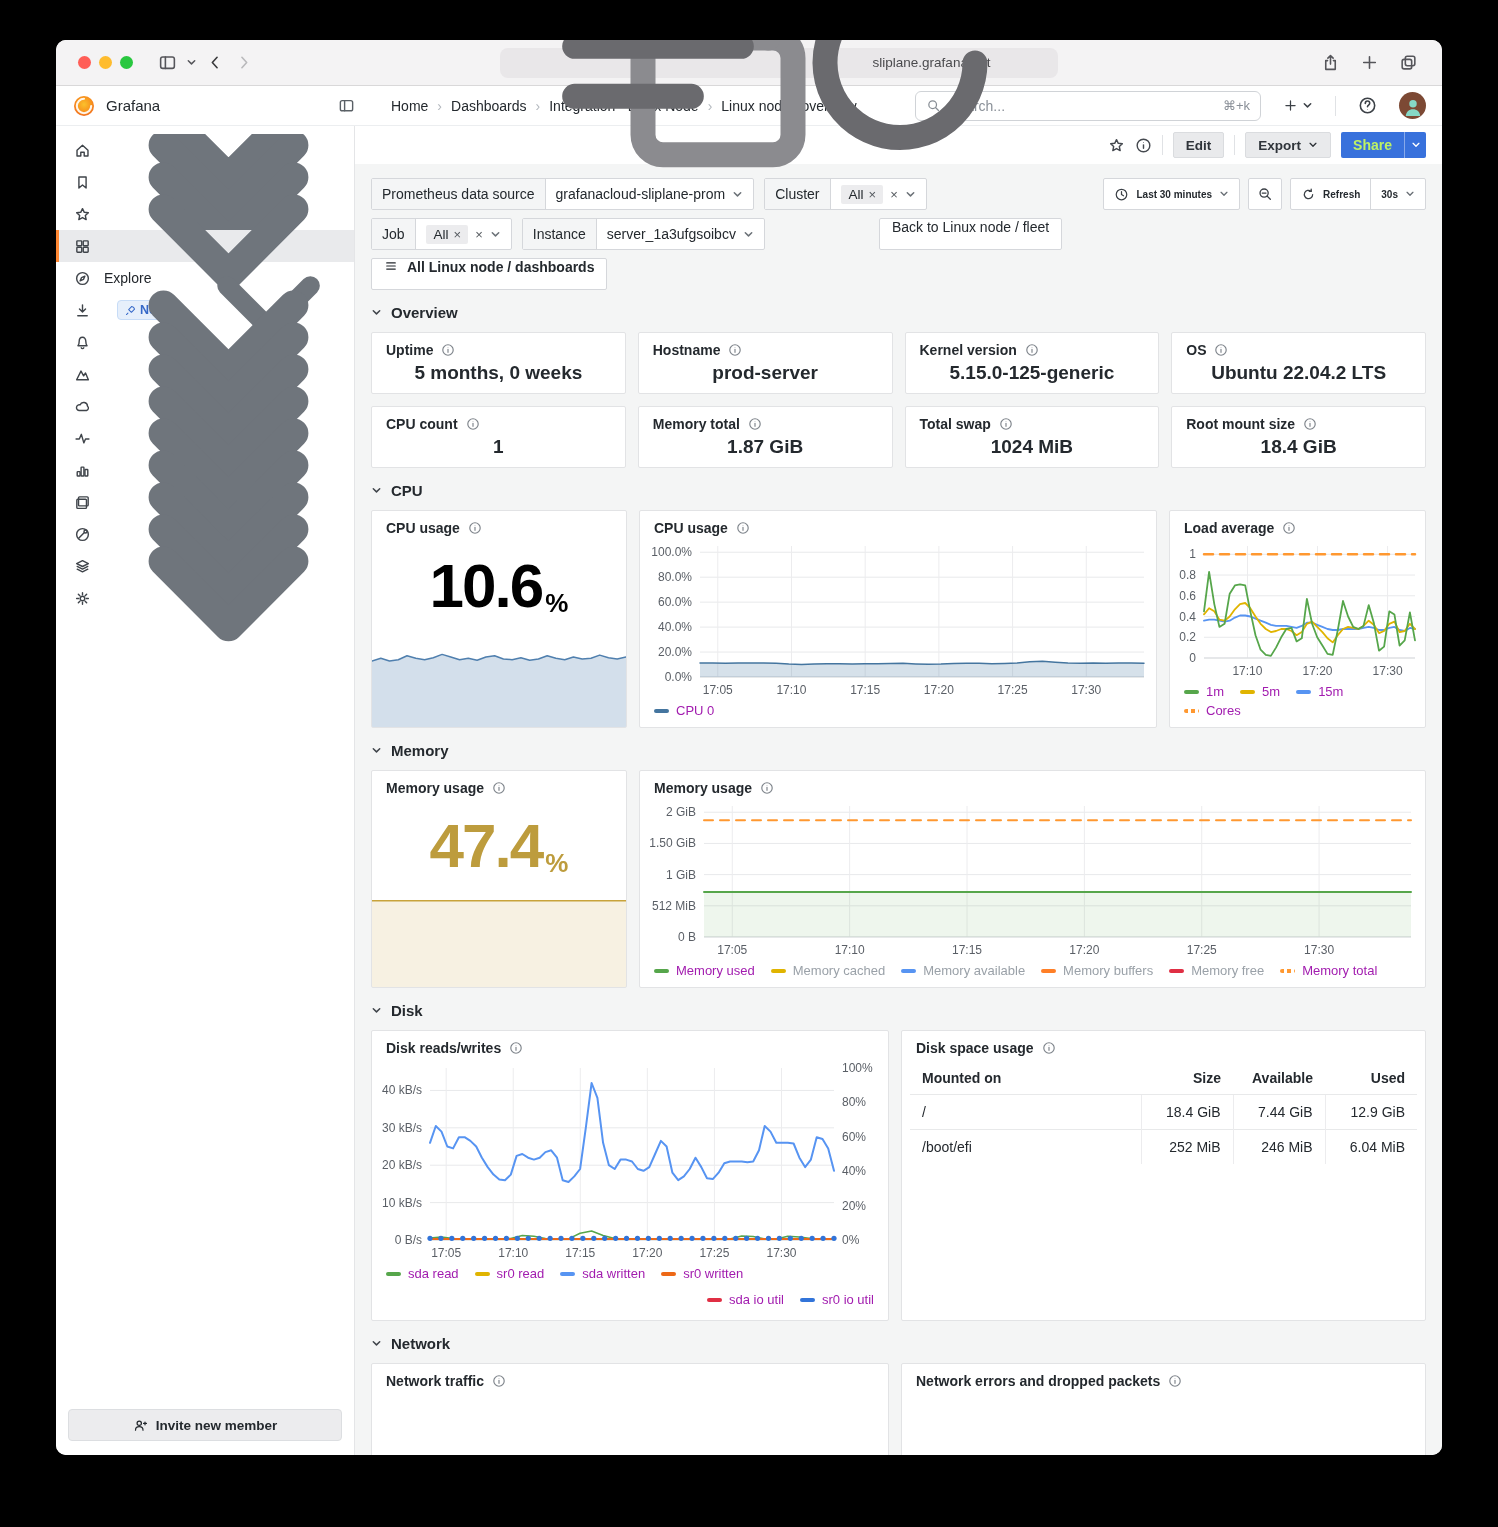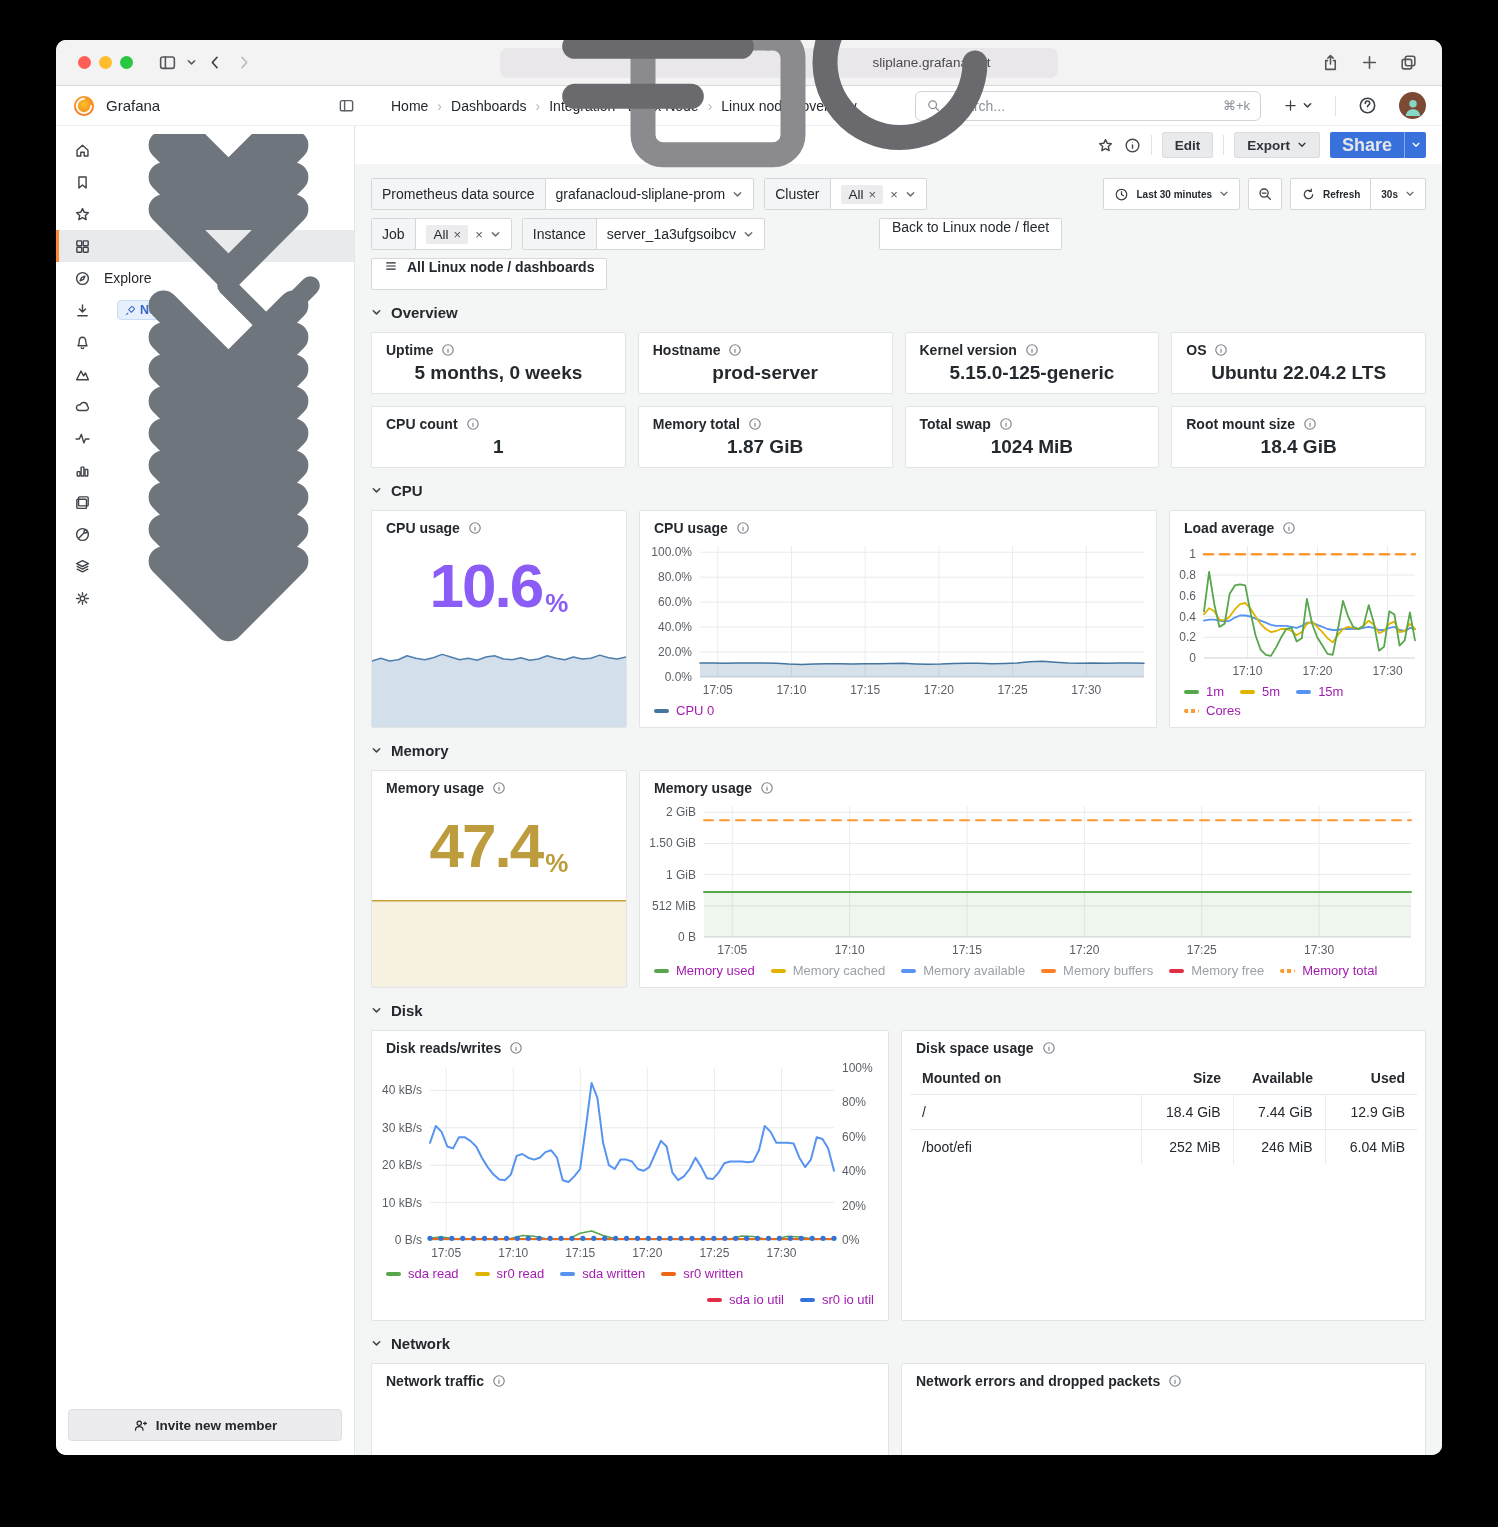--- a/index.html
+++ b/index.html
@@ -64,21 +64,21 @@
   .invite { margin:10px 12px 14px; height:32px; background:#ececee; border:1px solid #dcdee1; border-radius:4px; display:flex; align-items:center; justify-content:center; gap:8px; font-size:13.5px; font-weight:700; color:#24292e; font-family:inherit; cursor:pointer; }
   .invite svg { width:15px; height:15px; }
 
   .main-col { flex:1; display:flex; flex-direction:column; min-width:0; }
   .actionbar { height:38px; background:#fff; display:flex; align-items:center; justify-content:flex-end; padding:0 16px; gap:10px; flex:none; }
   .abi { display:flex; color:#45494f; cursor:pointer; }
   .abi svg { width:17px; height:17px; }
   .btn-gray { height:26px; padding:0 12px; background:#e9eaec; border:1px solid #dadcdf; border-radius:2px; font-size:13.5px; font-weight:700; color:#2f343a; display:flex; align-items:center; gap:7px; font-family:inherit; cursor:pointer; }
   .btn-gray .chev10 svg{ width:10px; height:10px; }
   .share { display:flex; height:26px; border-radius:2px; overflow:hidden; cursor:pointer; }
-  .share .sh-main { background:#3871dc; color:#e5e5e5; font-size:18px; font-weight:700; display:flex; align-items:center; padding:0 12px; }
+  .share .sh-main { background:#3871dc; color:#bef264; font-size:14px; font-weight:700; display:flex; align-items:center; padding:0 12px; }
   .share .sh-chev { background:#3871dc; border-left:1px solid rgba(255,255,255,.4); width:22px; display:flex; align-items:center; justify-content:center; color:#fff; }
   .share .sh-chev svg { width:10px; height:10px; }
 
   
   .content { flex:1; background:#f4f5f5; padding:14px 16px; overflow:hidden; }
   .frow { display:flex; align-items:center; gap:10px; margin-bottom:8px; }
   .fgroup { display:inline-flex; align-items:stretch; height:32px; background:#fff; border:1px solid #d5d7db; border-radius:2px; font-size:14px; }
   .glabel { display:flex; align-items:center; padding:0 10px; background:#f4f5f6; border-right:1px solid #d5d7db; white-space:nowrap; }
   .gvalue { display:flex; align-items:center; gap:7px; padding:0 10px; white-space:nowrap; }
   .chip { background:#ececee; border-radius:2px; padding:2px 7px 2px 8px; display:inline-flex; align-items:center; gap:5px; font-size:13.5px; }
@@ -112,21 +112,21 @@
   .stat .stat-val { flex:1; display:flex; align-items:center; justify-content:center; font-size:19px; font-weight:700; padding-bottom:8px; }
 
   .cpu-grid { display:grid; grid-template-columns:256px 1fr 257px; gap:12px; height:218px; margin-bottom:4px; }
   .mem-grid { display:grid; grid-template-columns:256px 1fr; gap:12px; height:218px; margin-bottom:4px; }
   .disk-grid { display:grid; grid-template-columns:518px 1fr; gap:12px; height:291px; margin-bottom:4px; }
   .net-grid { display:grid; grid-template-columns:518px 1fr; gap:12px; height:120px; }
 
   .big-wrap { flex:1; display:flex; align-items:center; justify-content:center; }
   .big-num { font-size:62px; font-weight:700; letter-spacing:-2px; }
   .big-pct { font-size:26px; font-weight:700; align-self:flex-end; margin:0 0 14px 3px; }
-  .c-blue { color:#8b5cf6; }
+  .c-blue { color:#000000; }
   .c-gold { color:#bd9c3d; }
   .spark { height:26px; flex:none; }
   .spark.tall { height:44px; }
   .chart { flex:1; min-height:0; }
   .legend { display:flex; flex-wrap:wrap; gap:4px 16px; padding:2px 14px 9px; font-size:13px; align-items:center; flex:none; }
   .legend.right { justify-content:flex-end; padding-bottom:13px; }
   .lg-item { display:flex; align-items:center; gap:7px; cursor:pointer; }
   .swatch { width:15px; height:4px; border-radius:2px; flex:none; }
   .lg-label { color:#a21caf; }
   .lg-item.dim .lg-label { color:#9aa1a8; }

